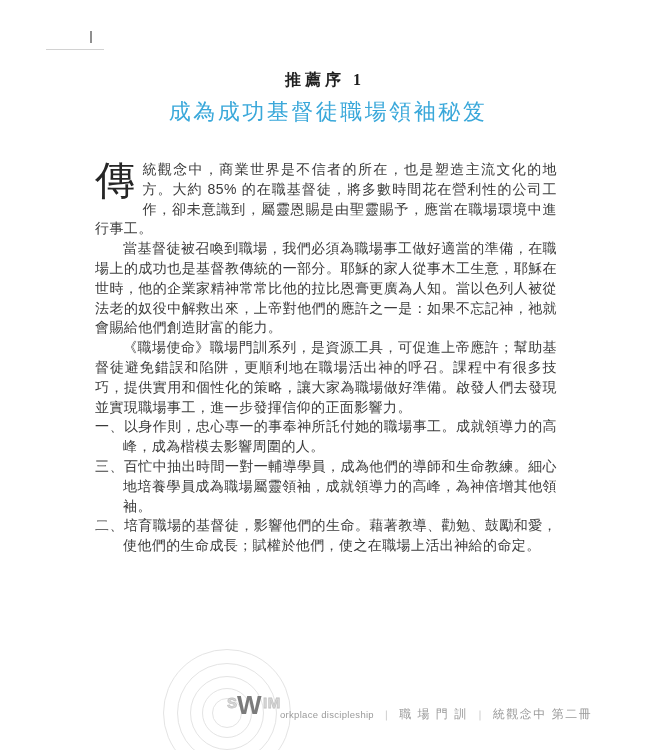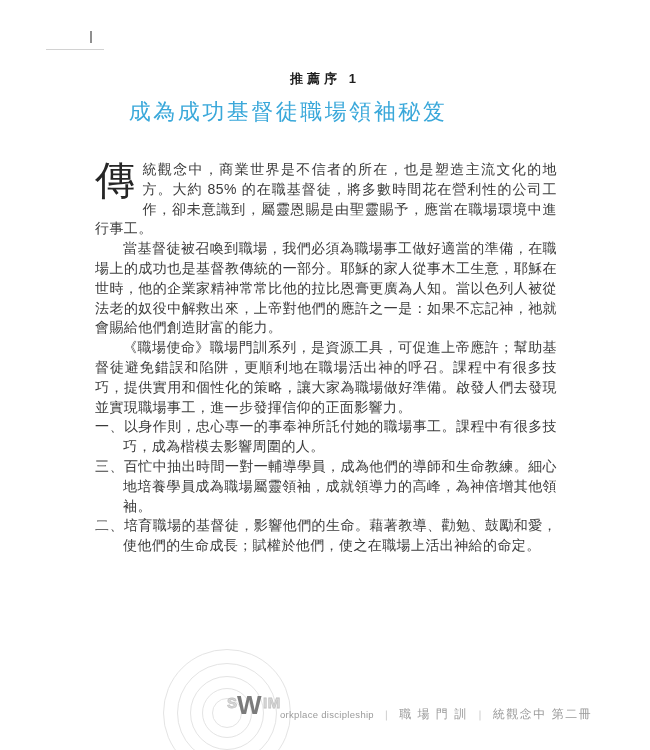--- a/index.html
+++ b/index.html
@@ -10,27 +10,27 @@
     color:#3b3b3b;
   }
 
   
   .corner-tick { position:absolute; left:90px; top:31px; width:2px; height:12px; background:#8f8f8f; }
   .corner-line { position:absolute; left:46px; top:49px; width:58px; height:1px; background:#d2d2d2; }
 
   
   .heading {
     position:absolute; top:70px; left:0; width:650px;
-    text-align:center; font-size:13px; font-weight:bold;
-    color:#1f1f1f; letter-spacing:4px;
+    text-align:center; font-size:16px; font-weight:bold;
+    color:#1f1f1f; letter-spacing:4px;font-family:Liberation Serif, serif;
   }
   .page-title {
     position:absolute; top:97px; left:0; width:576px;
     text-align:center; font-size:22px; font-weight:500;
-    color:#3aa8da; letter-spacing:2.5px;
+    color:#3aa8da; letter-spacing:2.5px;padding-left:40px;
   }
 
   
   .content {
     position:absolute; left:95px; top:160px; width:462px;
     font-size:14px; line-height:19.8px; letter-spacing:0.4px;
     text-align:justify; color:#3b3b3b;
   }
   .content p { margin:0; }
   .dropcap {
@@ -77,21 +77,21 @@
   <div class="page-title">成為成功基督徒職場領袖秘笈</div>
 
   <div class="content">
     <p>
       <span class="dropcap">傳</span><span>統觀念中，商業世界是不信者的所在，也是塑造主流文化的地方。大約 85% 的在職基督徒，將多數時間花在營利性的公司工作，卻未意識到，屬靈恩賜是由聖靈賜予，應當在職場環境中進行事工。</span>
     </p>
     <p class="indent">當基督徒被召喚到職場，我們必須為職場事工做好適當的準備，在職場上的成功也是基督教傳統的一部分。耶穌的家人從事木工生意，耶穌在世時，他的企業家精神常常比他的拉比恩膏更廣為人知。當以色列人被從法老的奴役中解救出來，上帝對他們的應許之一是：如果不忘記神，祂就會賜給他們創造財富的能力。</p>
     <p class="indent">《職場使命》職場門訓系列，是資源工具，可促進上帝應許；幫助基督徒避免錯誤和陷阱，更順利地在職場活出神的呼召。課程中有很多技巧，提供實用和個性化的策略，讓大家為職場做好準備。啟發人們去發現並實現職場事工，進一步發揮信仰的正面影響力。</p>
 
     <div class="list-item">
-      <span>一、</span><span>以身作則，忠心專一的事奉神所託付她的職場事工。課程中有很多技巧，成為楷模去影響周圍的人。</span>
+      <span>一、</span><span>以身作則，忠心專一的事奉神所託付她的職場事工。成就領導力的高峰，成為楷模去影響周圍的人。</span>
     </div>
     <div class="list-item">
       <span>三、</span><span>百忙中抽出時間一對一輔導學員，成為他們的導師和生命教練。細心地培養學員成為職場屬靈領袖，成就領導力的高峰，為神倍增其他領袖。</span>
     </div>
     <div class="list-item">
       <span>二、</span><span>培育職場的基督徒，影響他們的生命。藉著教導、勸勉、鼓勵和愛，使他們的生命成長；賦權於他們，使之在職場上活出神給的命定。</span>
     </div>
   </div>
 
   <div class="ring r1"></div>

